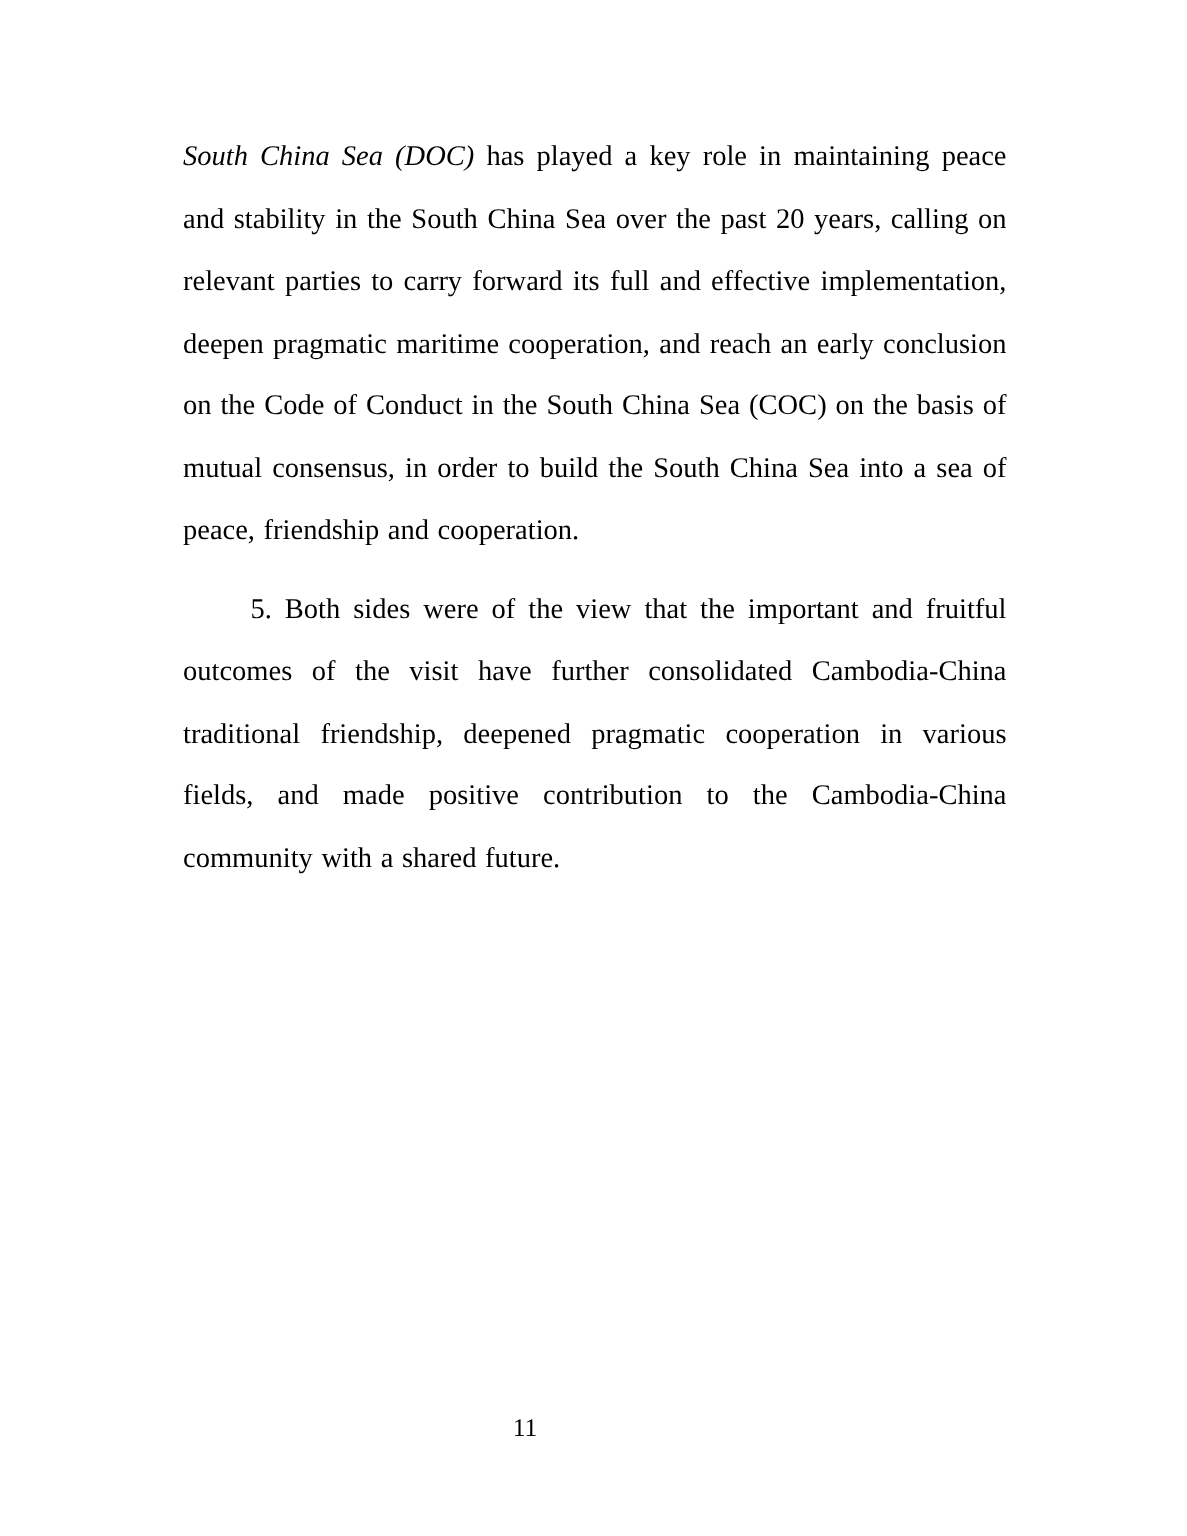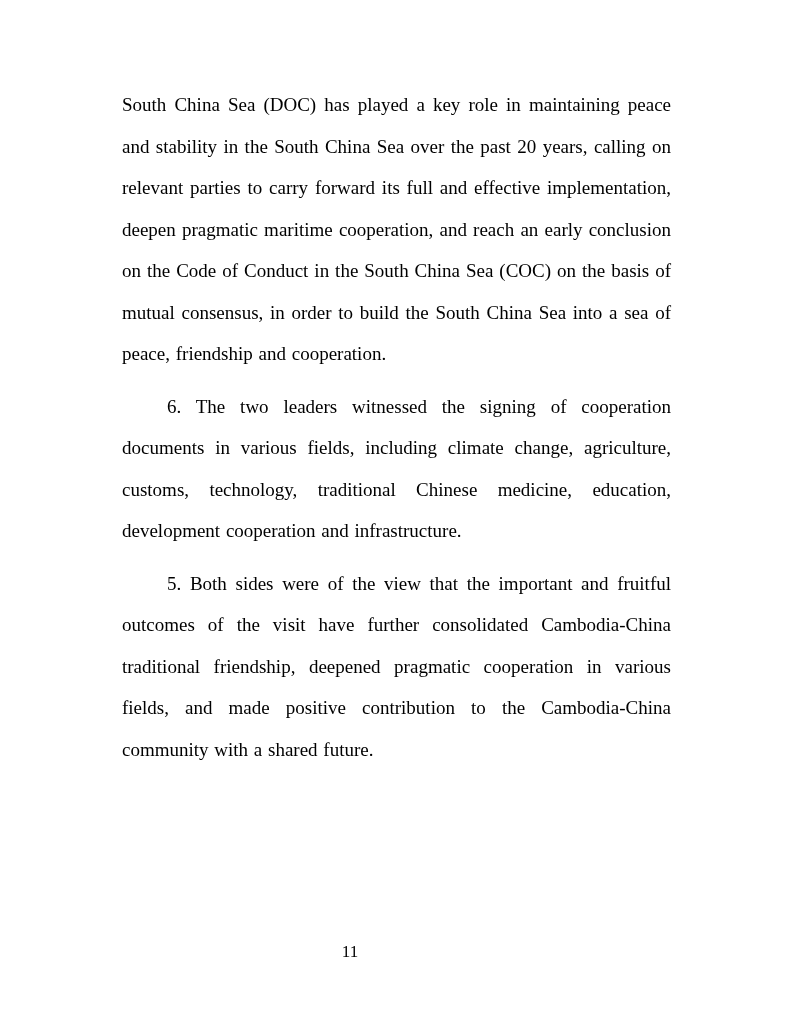--- a/index.html
+++ b/index.html
@@ -26,36 +26,36 @@
     font-size: 19px;
     line-height: 41.5px;
     text-align: justify;
     text-justify: inter-word;
     word-spacing: 1px;
   }
   .para.indent {
     text-indent: 45px;
   }
   .run-italic {
+    font-style: italic;
   }
   .run-normal {
     font-style: normal;
   }
   .page-number {
     position: absolute;
     top: 941px;
     left: 0;
     width: 700px;
     text-align: center;
     font-size: 17px;
     line-height: 22px;
   }
 </style>
 </head>
 <body>
 
 <div class="doc-body">
     <p class="para"><span class="run-italic">South China Sea (DOC)</span><span class="run-normal"> has played a key role in maintaining peace and stability in the South China Sea over the past 20 years, calling on relevant parties to carry forward its full and effective implementation, deepen pragmatic maritime cooperation, and reach an early conclusion on the Code of Conduct in the South China Sea (COC) on the basis of mutual consensus, in order to build the South China Sea into a sea of peace, friendship and cooperation.</span></p>
-    <p class="para indent"><span class="run-normal">6. The two leaders witnessed the signing of cooperation documents in various fields, including climate change, agriculture, customs, technology, traditional Chinese medicine, education, development cooperation and infrastructure.</span></p>
     <p class="para indent"><span class="run-normal">5. Both sides were of the view that the important and fruitful outcomes of the visit have further consolidated Cambodia-China traditional friendship, deepened pragmatic cooperation in various fields, and made positive contribution to the Cambodia-China community with a shared future.</span></p>
   </div>
 
 <div class="page-number">11</div>
 
 </body></html>

